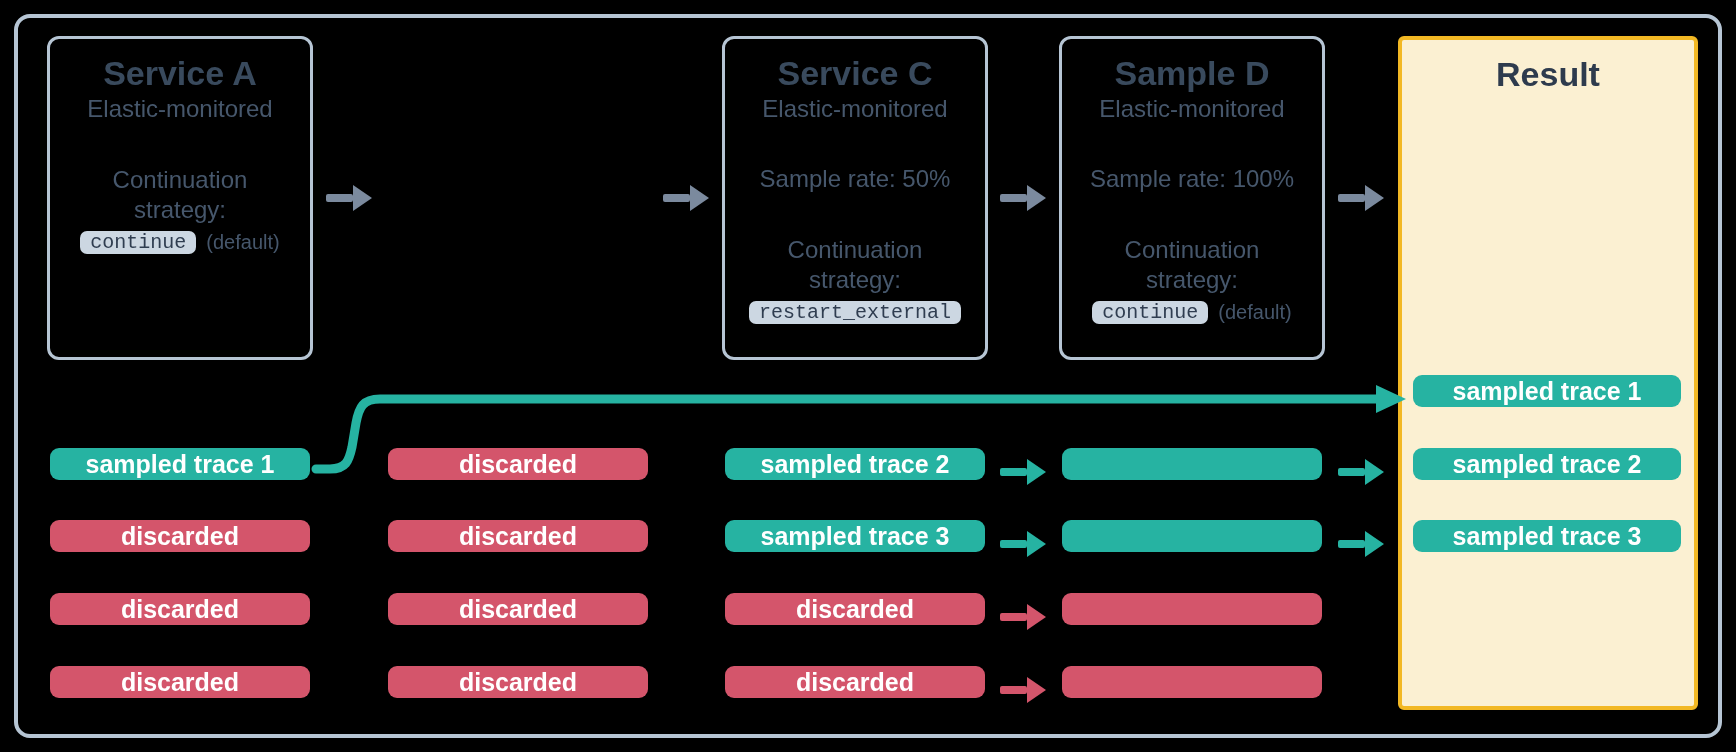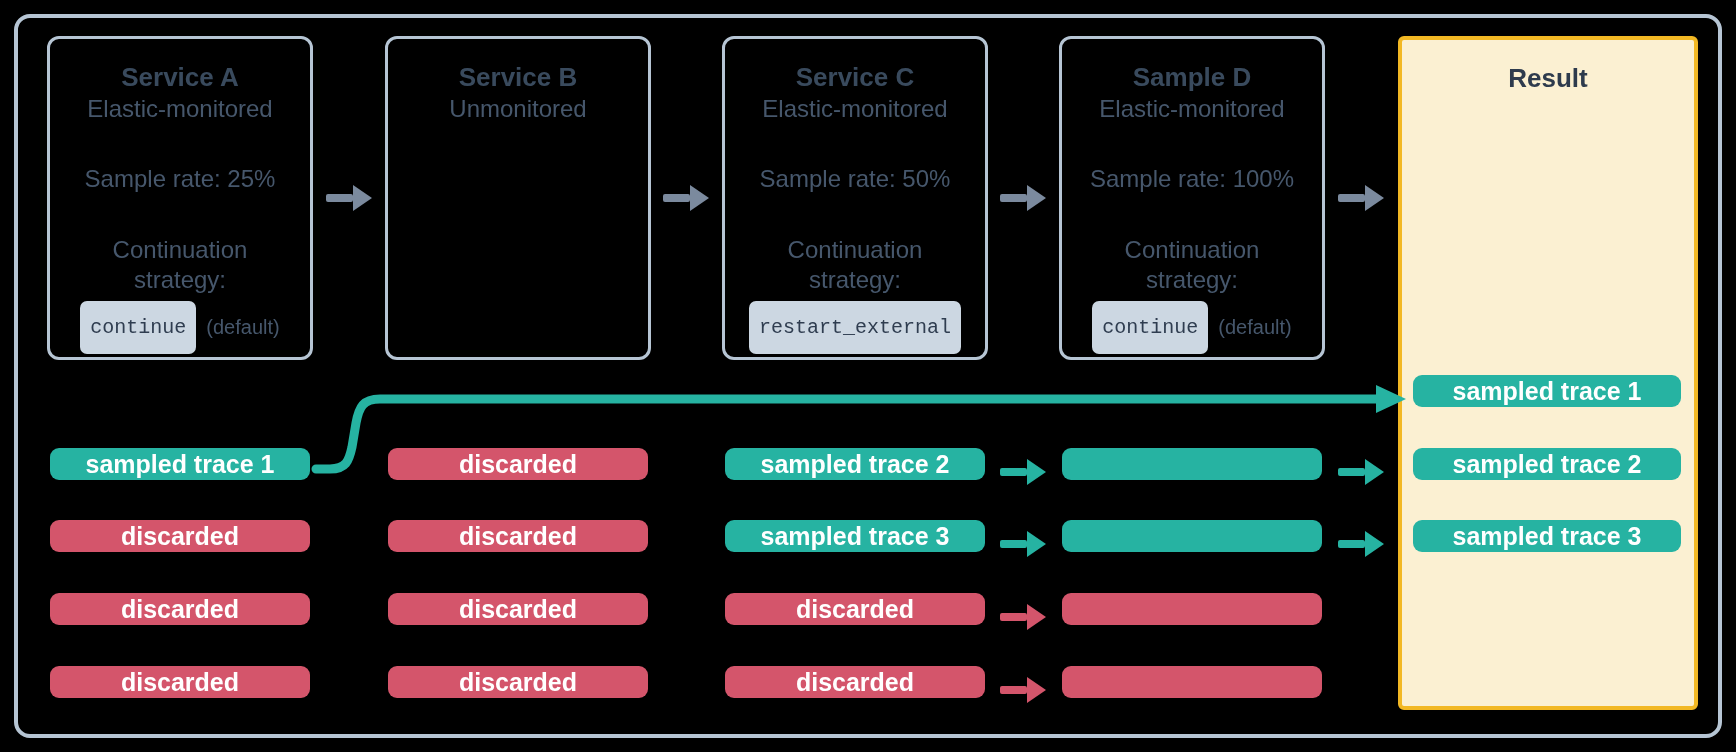--- a/index.html
+++ b/index.html
@@ -8,28 +8,28 @@
   .frame{position:absolute;left:14px;top:14px;width:1708px;height:724px;
          border:4px solid var(--border_gray);border-radius:16px;box-sizing:border-box;}
   
   .sbox{position:absolute;top:36px;height:324px;width:266px;box-sizing:border-box;
         border:3px solid var(--border_gray);border-radius:12px;
         display:flex;flex-direction:column;align-items:center;text-align:center;}
   .col-a{left:47px}.col-b{left:385px}.col-c{left:722px}.col-d{left:1059px}
   .rbox{position:absolute;left:1398px;top:36px;width:300px;height:674px;box-sizing:border-box;
         background:var(--result_bg);border:4px solid var(--result_border);border-radius:6px;
         display:flex;flex-direction:column;align-items:center;}
-  .box-title{margin-top:24px;font-size:26px;font-weight:bold;color:var(--box_title);line-height:1.1;}
+  .box-title{margin-top:16px;font-size:34px;font-weight:bold;color:var(--box_title);line-height:1.1;}
   .rbox .box-title{color:var(--result_title);}
   .box-sub{margin-top:3px;font-size:24px;color:var(--box_text);}
   .box-sample{margin-top:42px;font-size:24px;color:var(--box_text);}
   .box-cont{margin-top:42px;font-size:24px;color:var(--box_text);max-width:180px;line-height:1.25;}
   .code-row{margin-top:6px;display:flex;align-items:center;gap:10px;}
   .code-chip{background:var(--code_bg);color:var(--code_text);border-radius:7px;
-             font-family:"Liberation Mono",monospace;font-size:20px;padding:15px 10px;}
+             font-family:"Liberation Mono",monospace;font-size:20px;padding:0 10px;}
   .code-suffix{font-size:20px;color:var(--box_text);}
   
   .chip{position:absolute;width:260px;height:32px;border-radius:9px;box-sizing:border-box;
         display:flex;align-items:center;justify-content:center;
         font-size:25px;font-weight:bold;color:var(--chip_text);}
   .chip.sampled{background:var(--teal);}
   .chip.discarded{background:var(--red);text-align:center;}
   .r1{top:448px}.r2{top:520px}.r3{top:593px}.r4{top:666px}.r0{top:375px}
   .cx-a{left:50px}.cx-b{left:388px}.cx-c{left:725px}.cx-d{left:1062px}
   .cx-r{left:1413px;width:268px;}
@@ -43,32 +43,27 @@
 </style>
 </head>
 <body>
 
 <div class="canvas">
   <div class="frame"></div>
 
   <div class="sbox col-a">
     <div class="box-title">Service A</div>
     <div class="box-sub">Elastic-monitored</div>
-    <div class="box-sample">Sample rate: 25%</div>
     <div class="box-cont">Continuation strategy:</div>
     <div class="code-row">
       <span class="code-chip">continue</span>
       <span class="code-suffix">(default)</span>
     </div>
   </div>
 
-  <div class="sbox col-b">
-    <div class="box-title">Service B</div>
-    <div class="box-sub">Unmonitored</div>
-  </div>
 
   <div class="sbox col-c">
     <div class="box-title">Service C</div>
     <div class="box-sub">Elastic-monitored</div>
     <div class="box-sample">Sample rate: 50%</div>
     <div class="box-cont">Continuation strategy:</div>
     <div class="code-row">
       <span class="code-chip">restart_external</span>
     </div>
   </div>

